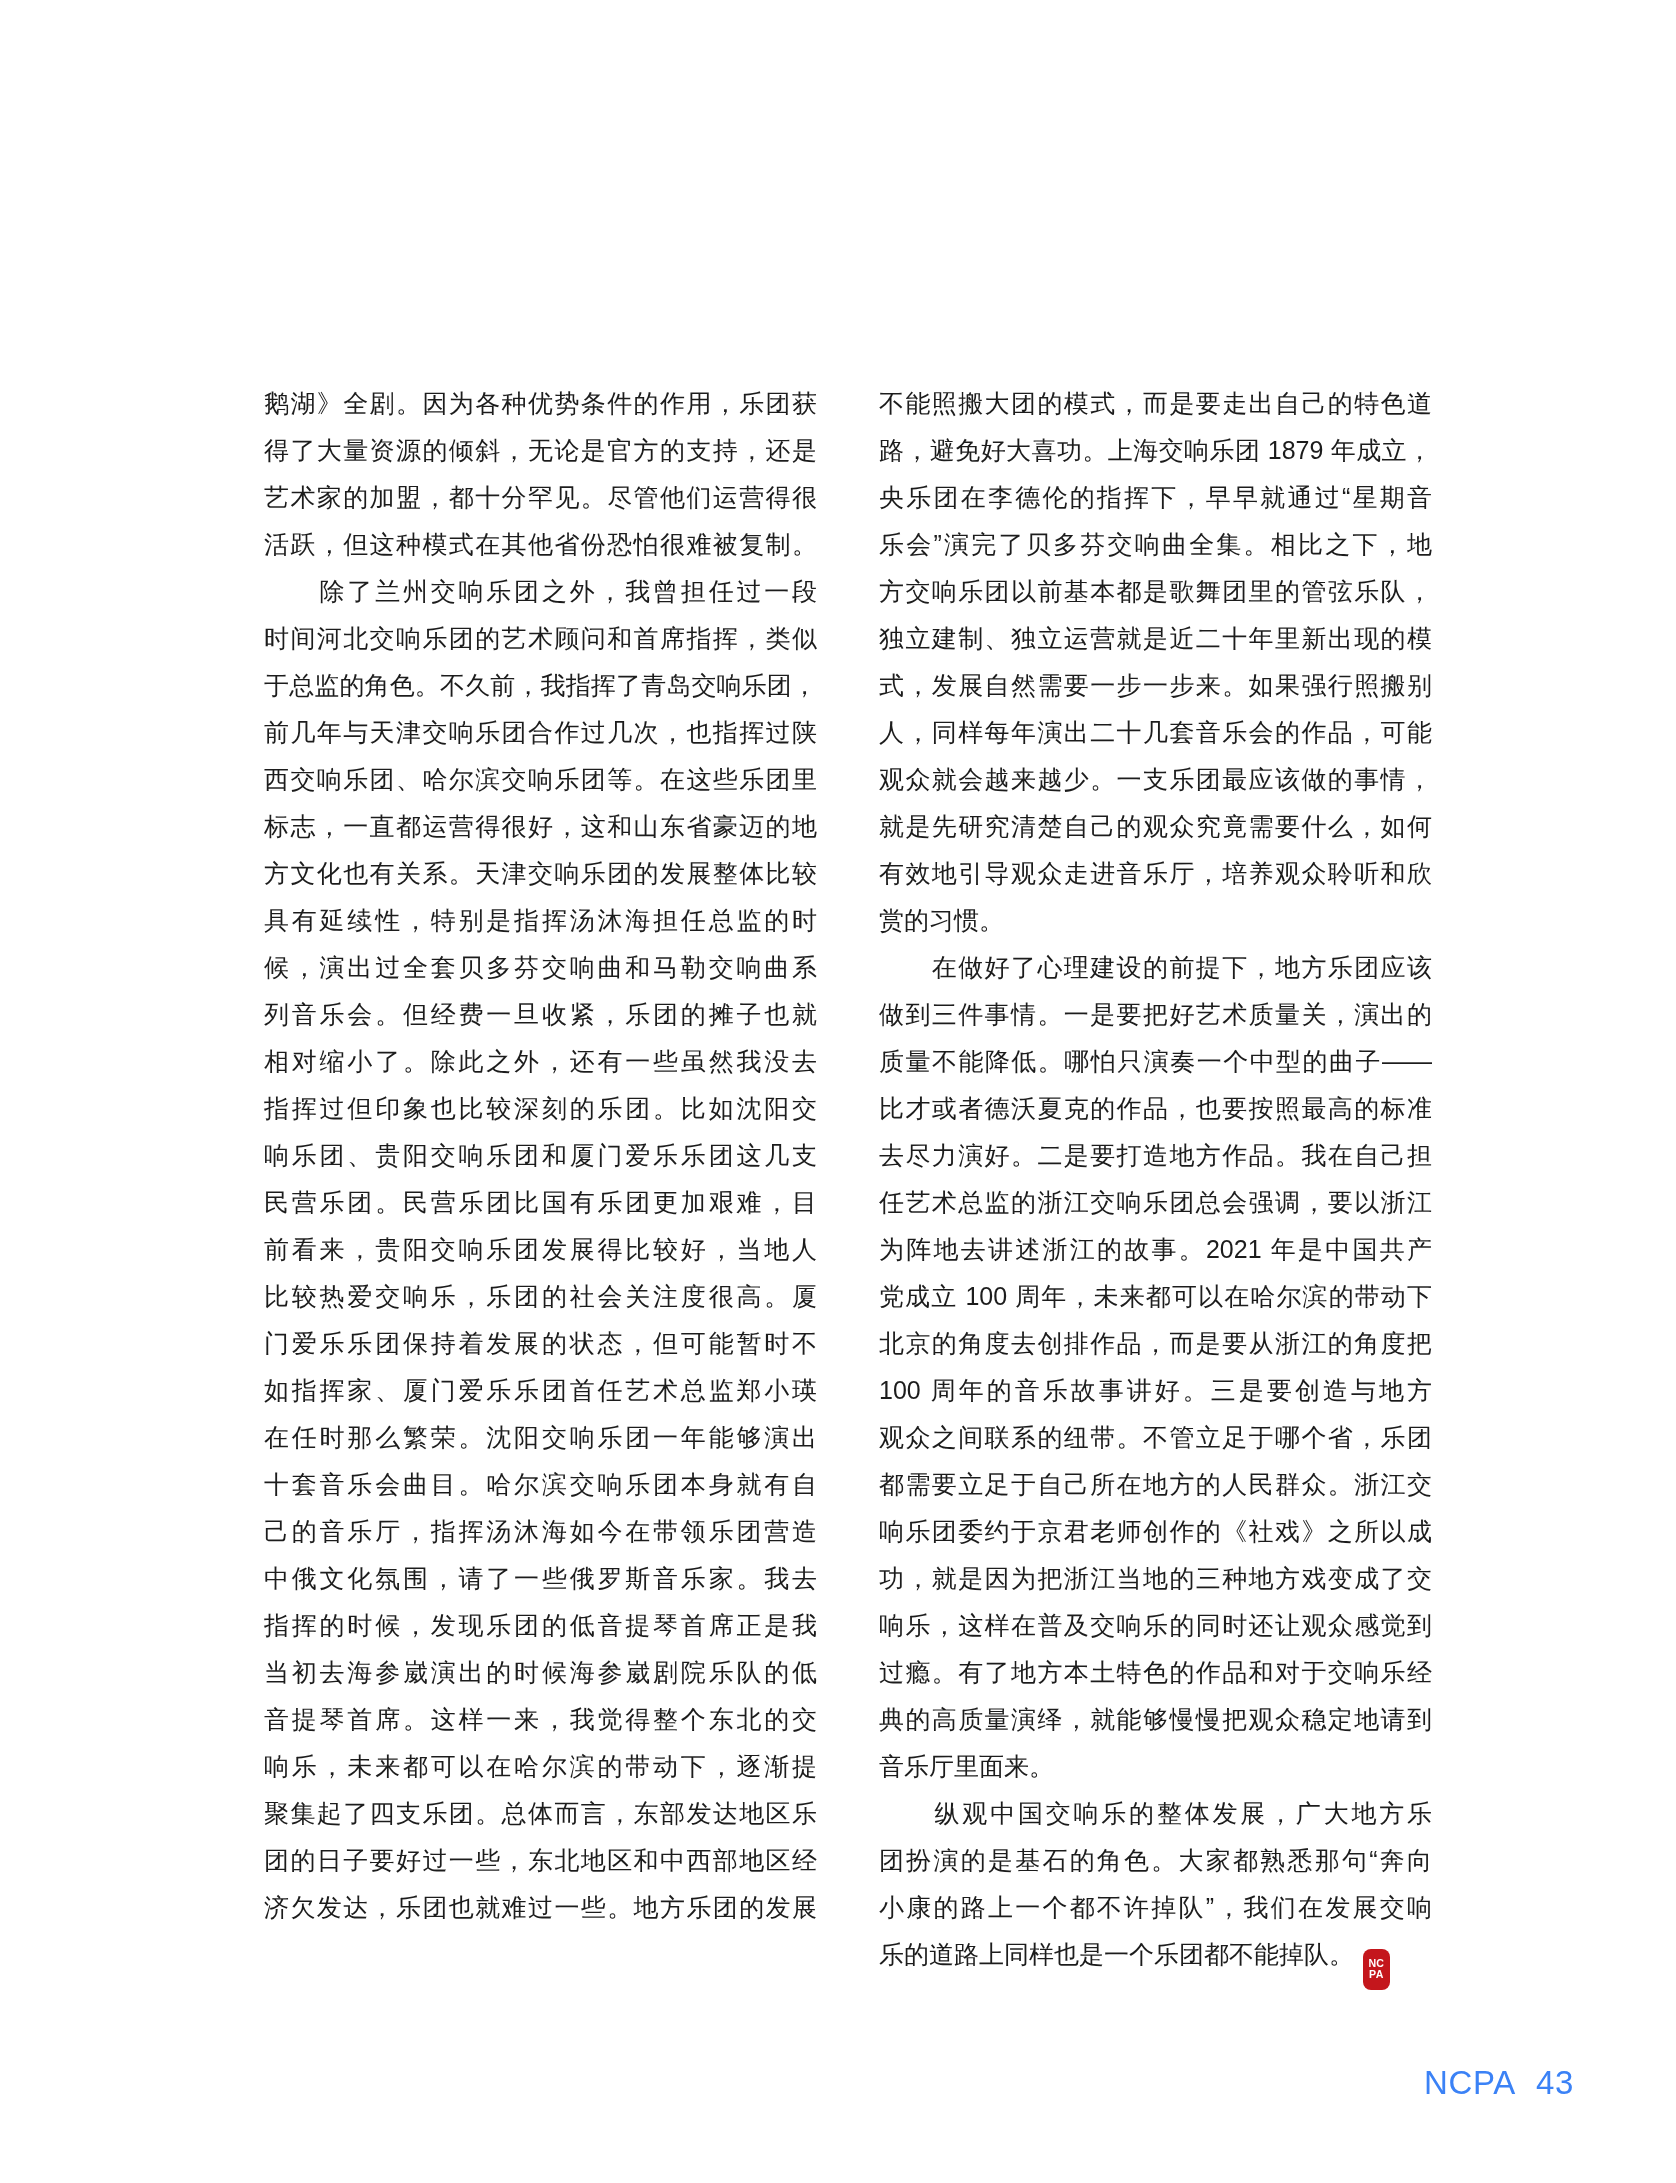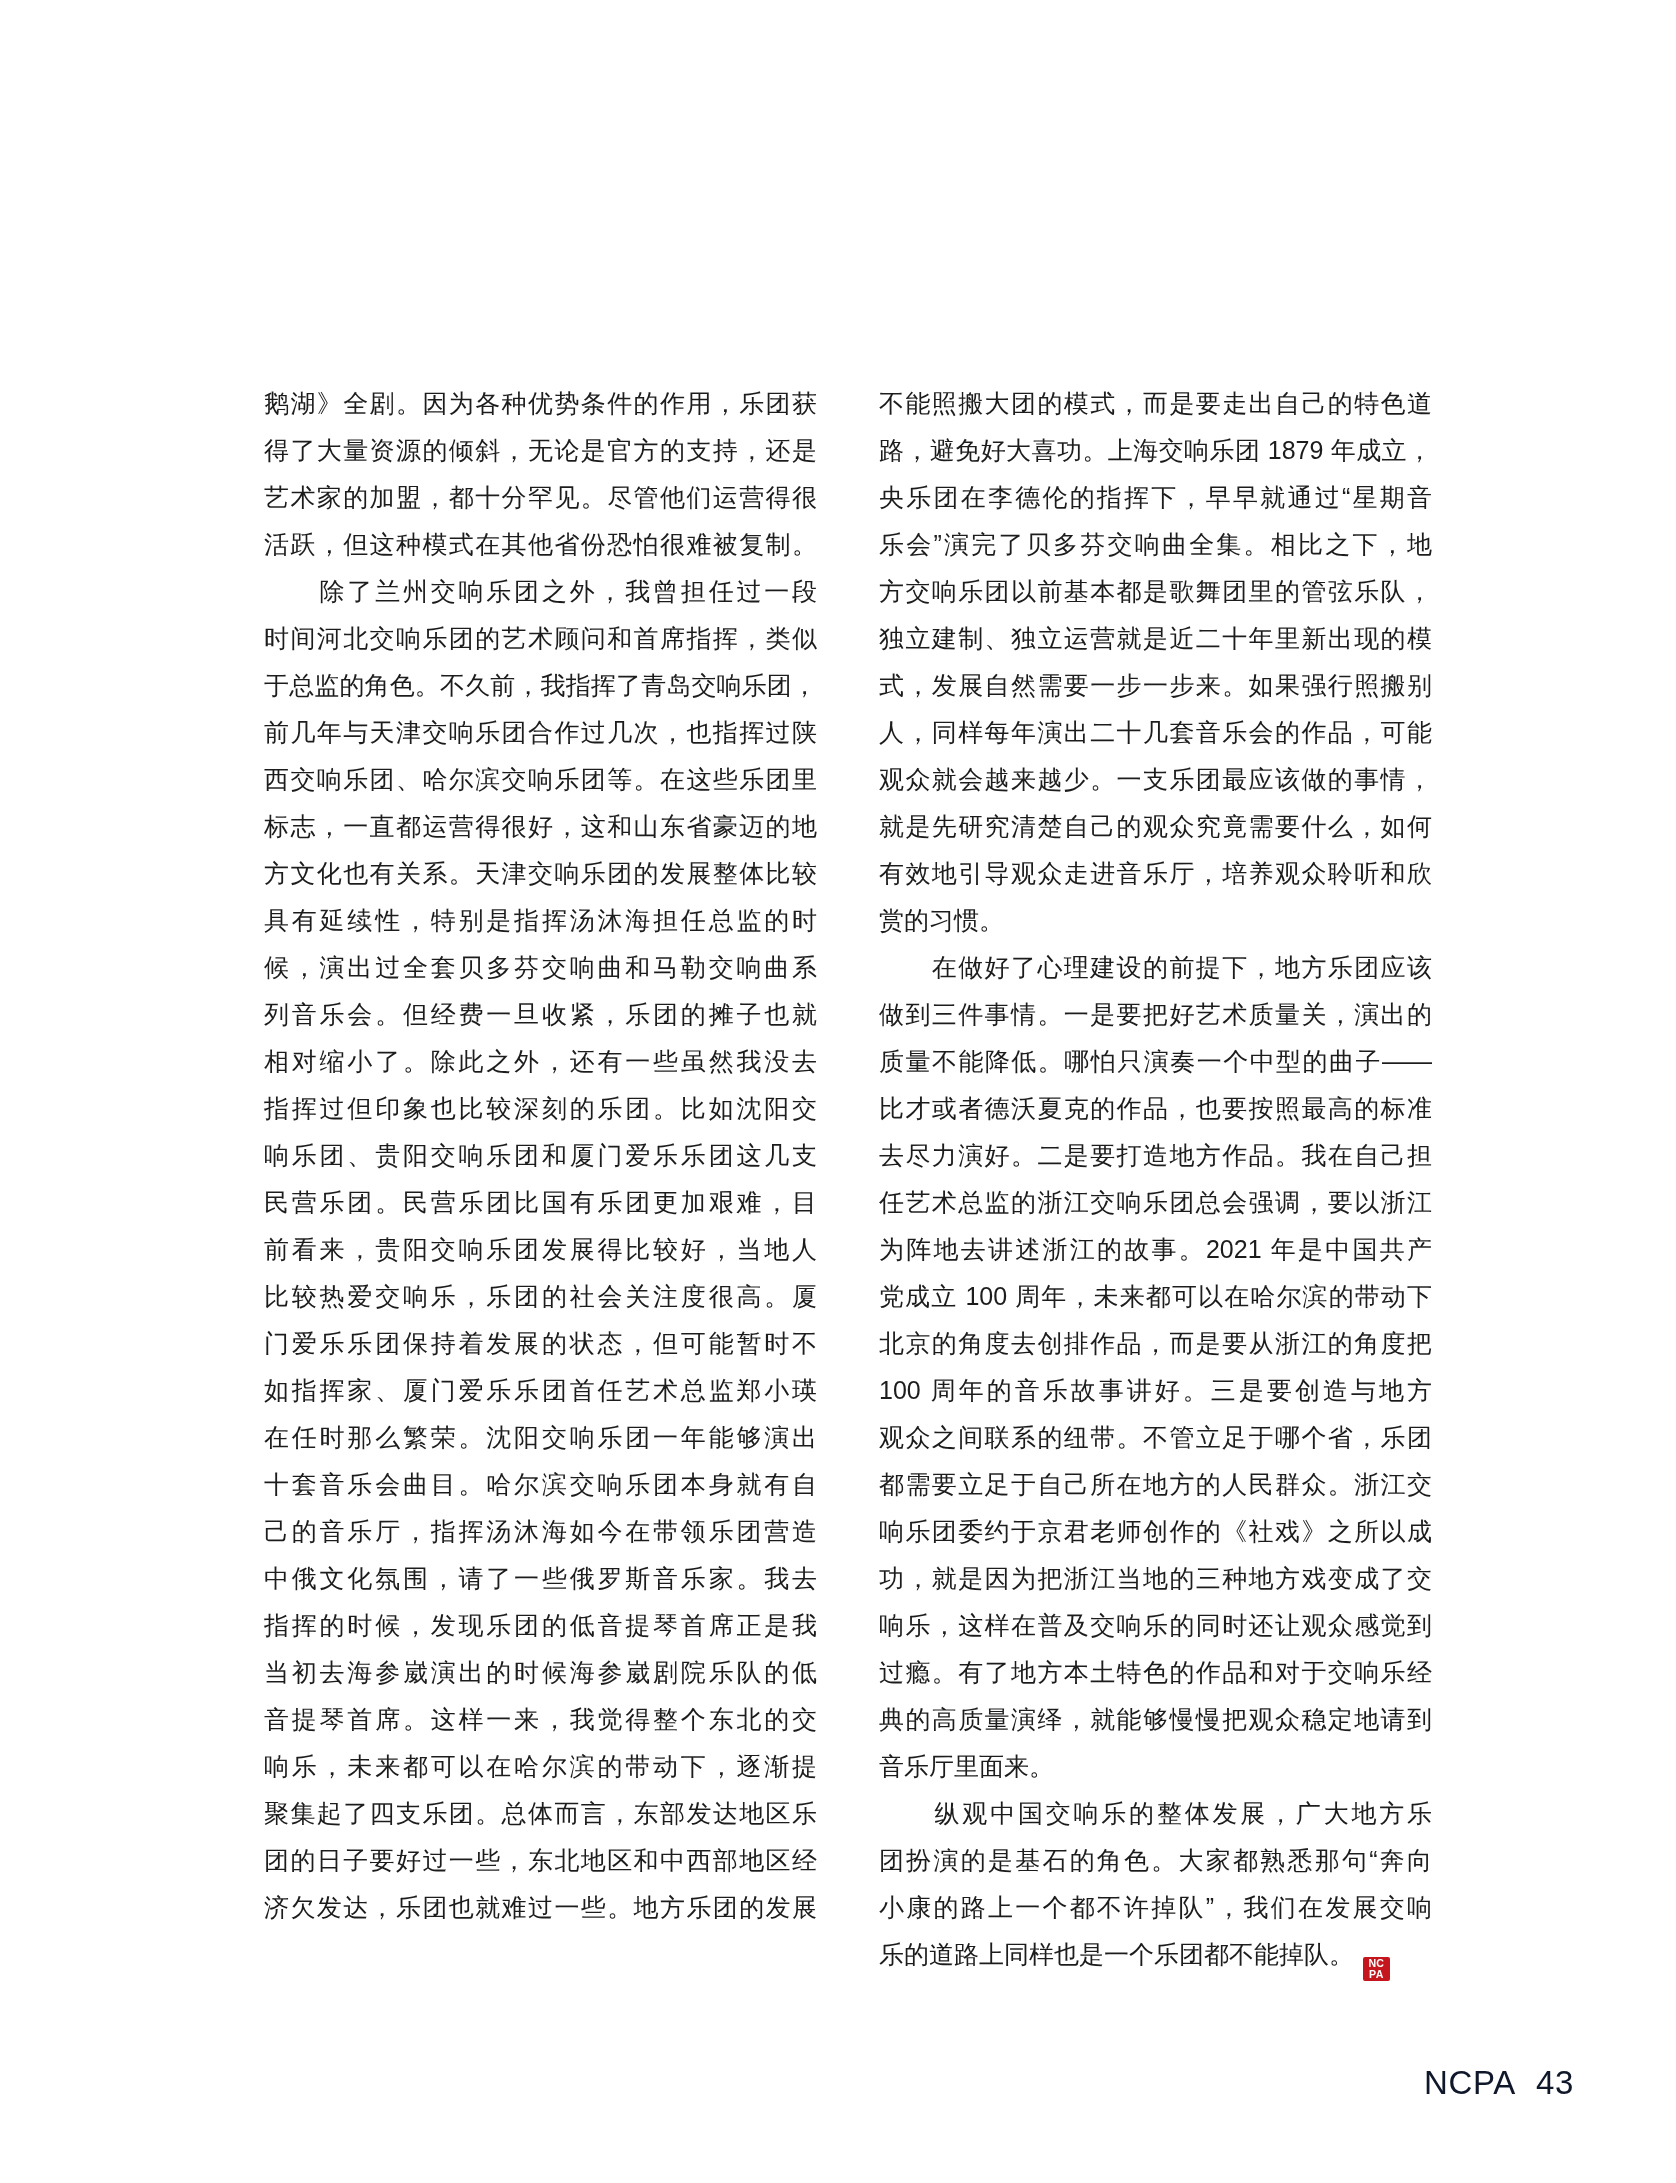--- a/index.html
+++ b/index.html
@@ -37,40 +37,40 @@
     text-align: left;
     text-align-last: left;
   }
   .seal {
     display: inline-flex;
     flex-direction: column;
     justify-content: center;
     vertical-align: -4px;
     margin-left: 9.2px;
     width: 26.4px;
-    height: 24px;
-    border-radius: 2px;
+    height: 41px;
+    border-radius: 8px;
     background: #c4161c;
     color: #ffffff;
     font-weight: bold;
     font-size: 10.6px;
     line-height: 11.2px;
     text-align: center;
     text-align-last: center;
     letter-spacing: 0.3px;
     white-space: nowrap;
   }
   .seal span { display: block; }
   .footer {
     position: absolute;
     left: 1424px;
     top: 2064px;
     font-size: 33px;
     font-weight: 400;
-    color: #0f172a;
+    color: #3b82f6;
     letter-spacing: 0.7px;
     white-space: nowrap;
   }
   .footer-gap { display: inline-block; width: 20px; }
 </style>
 </head>
 <body>
 
 <div class="page">
 

